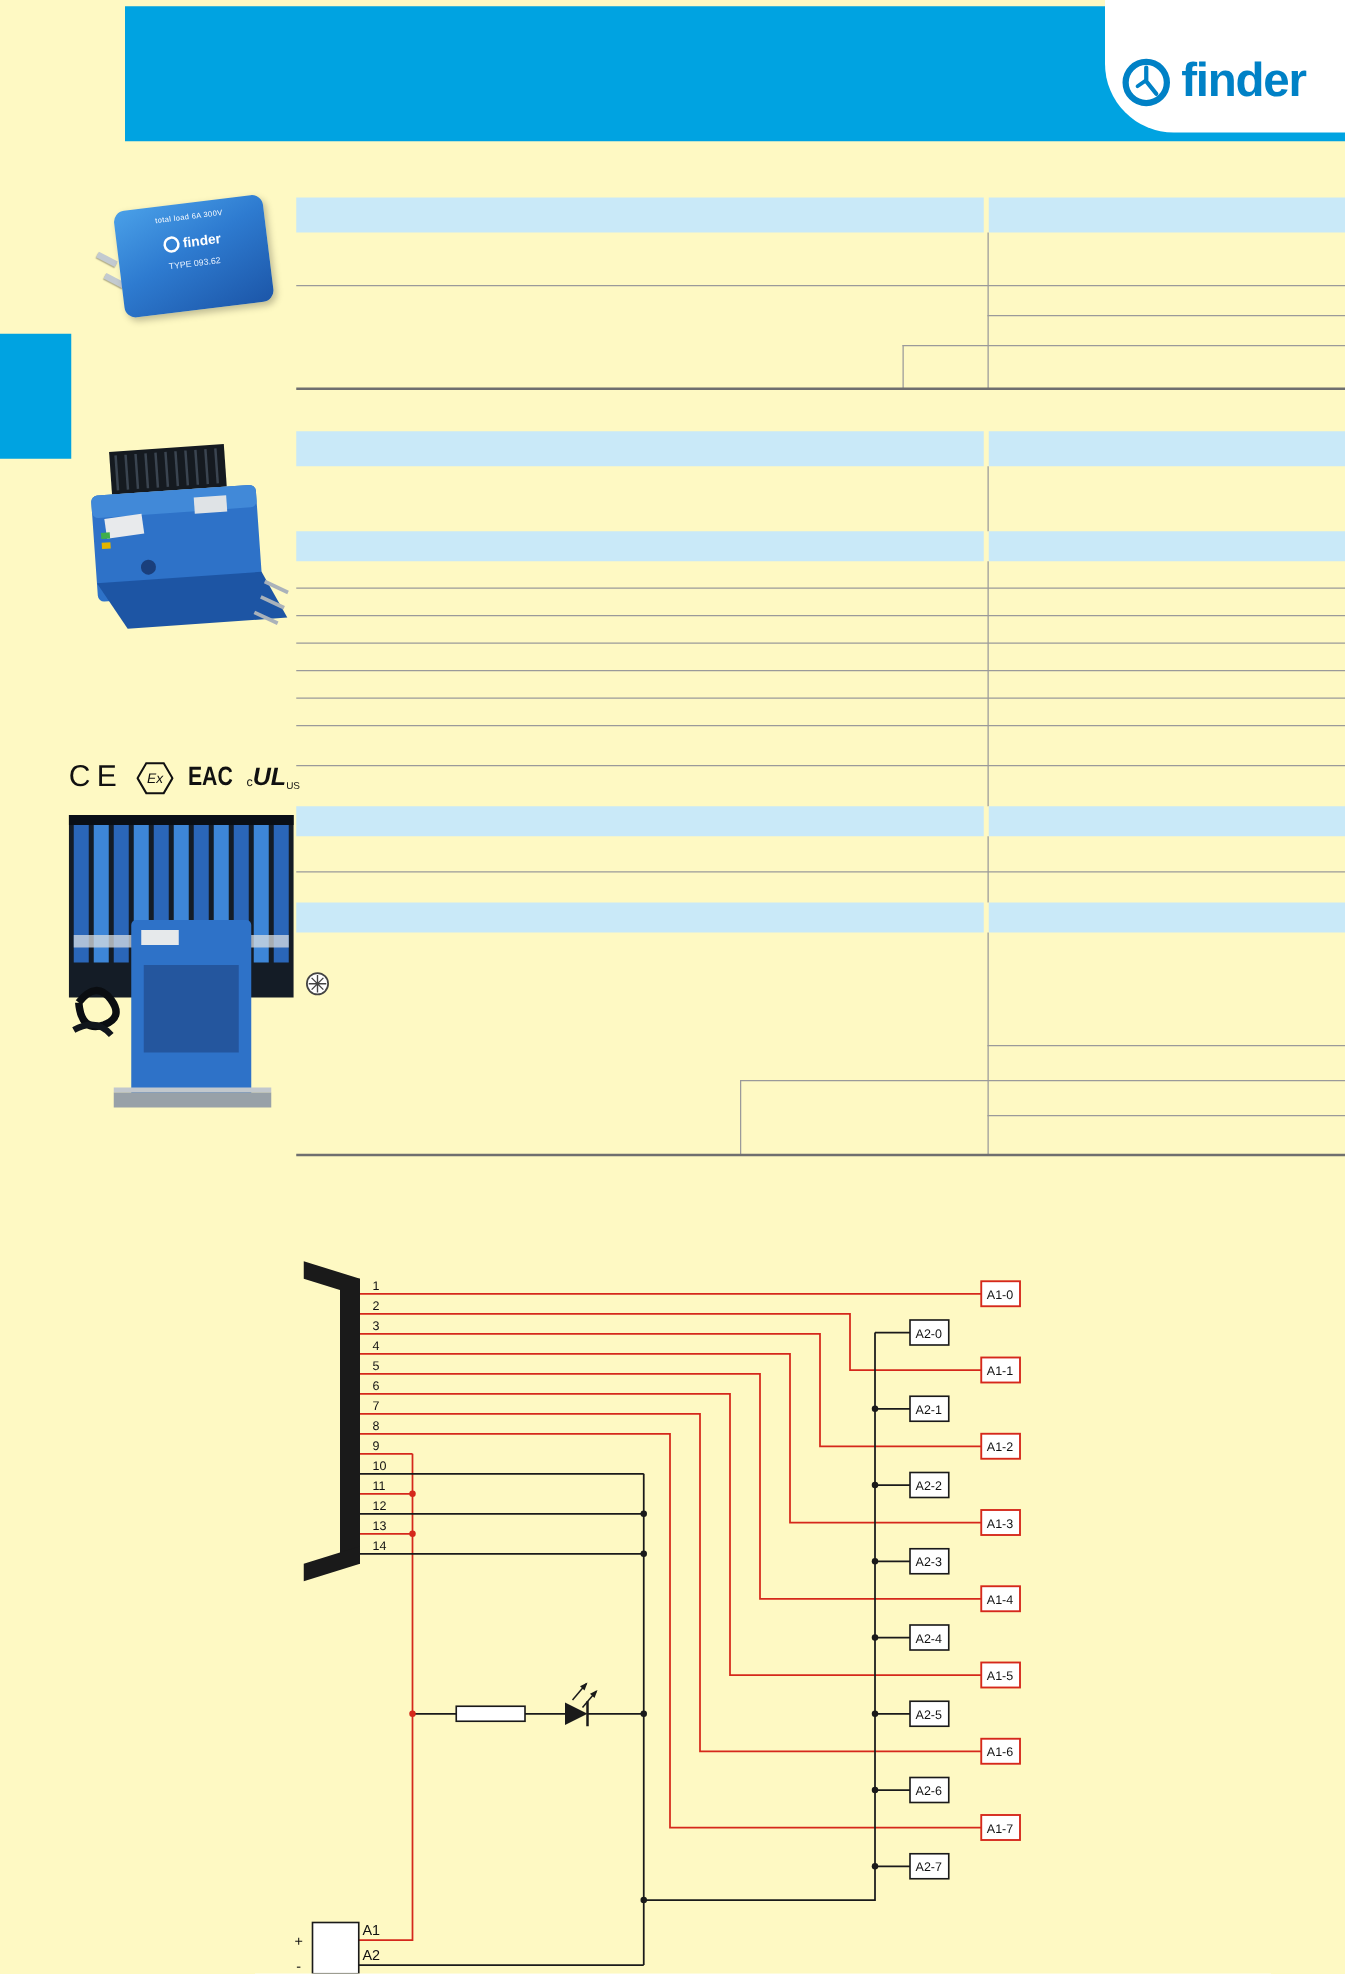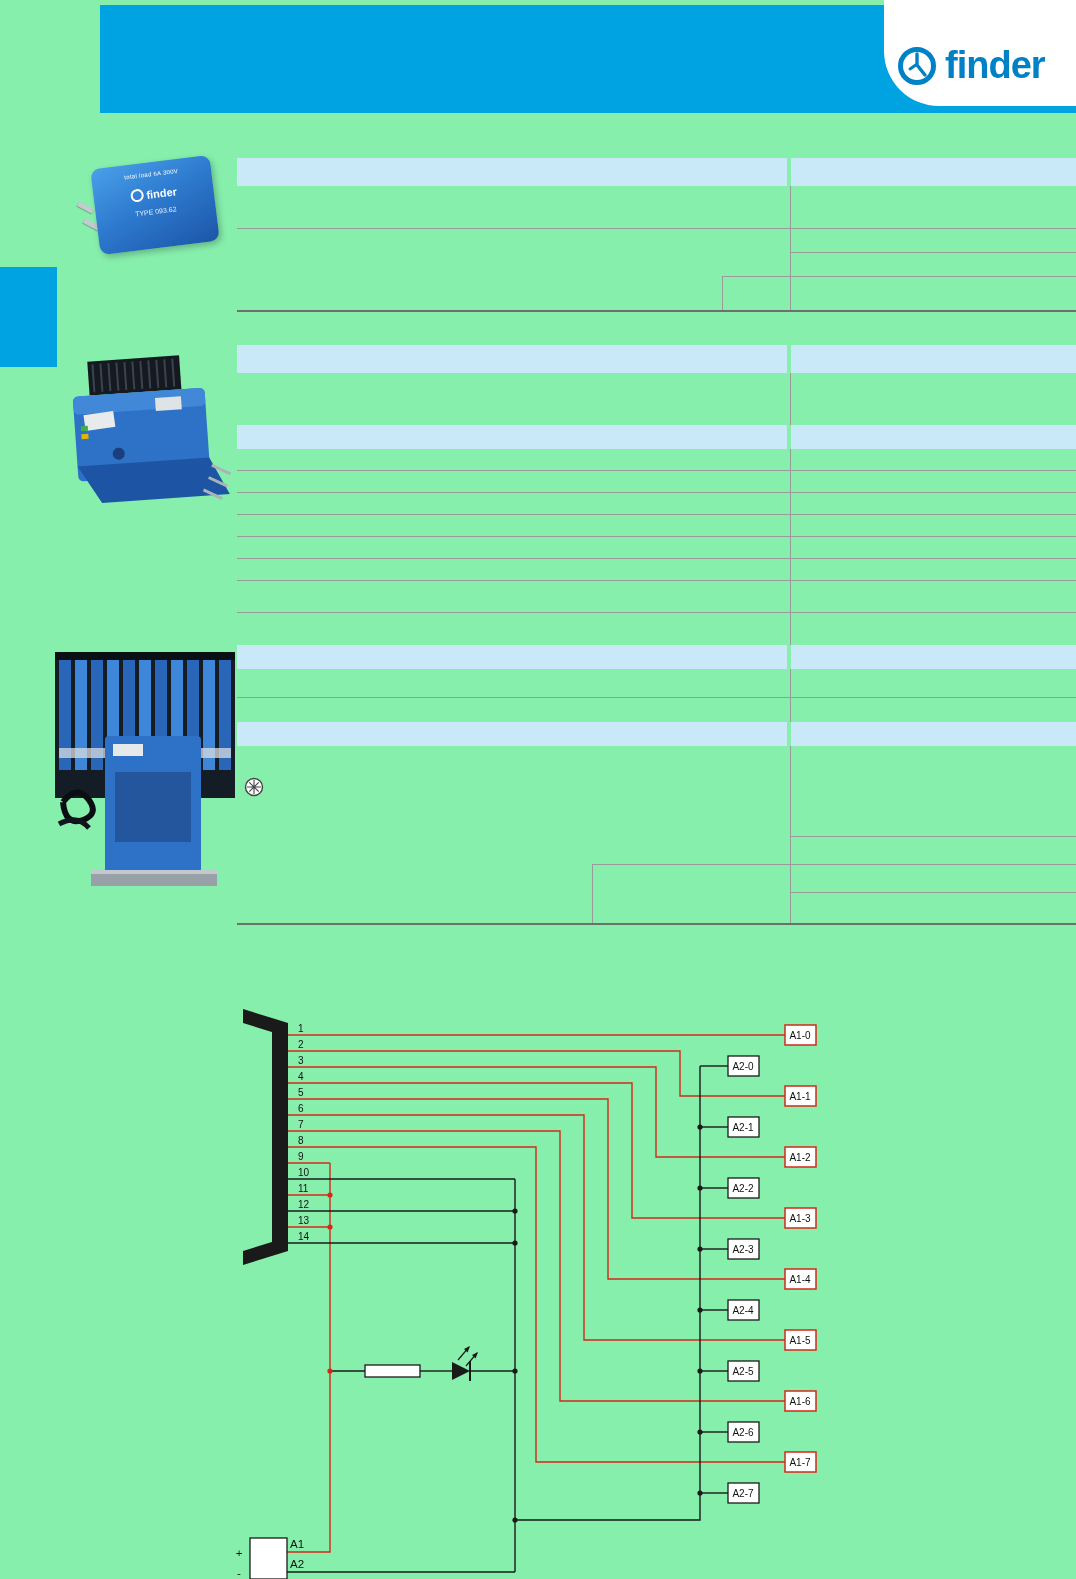--- a/index.html
+++ b/index.html
@@ -1,16 +1,16 @@
 <!DOCTYPE html>
 <html style="--header-cyan: #00A3E1; --band-blue: #C9E9F8; --diagram-red: #D5281B; --logo-blue: #0081C6; --line-gray: #9A9A9A;"><head>
 <meta charset="utf-8">
 <style>
   html,body{margin:0;padding:0;background:#fff;}
-  .page{position:relative;width:1076px;height:1579px;background:#86efac;
+  .page{position:relative;width:1076px;height:1579px;background:#fef9c3;
         font-family:"Liberation Sans",sans-serif;overflow:hidden;}
   .abs{position:absolute;}
   .band{position:absolute;background:var(--band-blue,#C9E9F8);}
   .hr{position:absolute;height:1px;background:var(--line-gray,#9a9a9a);}
   .hr2{position:absolute;height:2px;background:#6f6f6f;}
   .vr{position:absolute;width:1px;background:var(--line-gray,#9a9a9a);}
   .header-band{position:absolute;background:var(--header-cyan,#00A3E1);}
   .header-corner{position:absolute;background:#fff;border-bottom-left-radius:55px;}
   .logo-wrap{position:absolute;display:flex;align-items:center;gap:7px;}
   .logo-text{font-size:38px;font-weight:bold;color:var(--logo-blue,#0081C6);letter-spacing:-1px;}
@@ -87,20 +87,33 @@
       <polygon points="18,110 150,110 168,148 40,148" fill="#1d55a4"></polygon>
       <circle cx="60" cy="100" r="6" fill="#1a3f7c"></circle>
       <g stroke="#aab2ba" stroke-width="3">
         <path d="M152 118 l18 10"></path>
           <path d="M148 130 l18 10"></path>
           <path d="M142 142 l18 10"></path>
       </g>
     </g>
   </svg>
 
+  <div class="certs" style="left:55px;top:604px;width:190px;height:36px;">
+    <span class="cert-ce">CE</span>
+    <svg width="30" height="27" viewBox="0 0 30 27">
+      <polygon points="8,1.5 22,1.5 29,13.5 22,25.5 8,25.5 1,13.5" fill="none" stroke="#111" stroke-width="1.6"></polygon>
+      <text x="15" y="17.5" text-anchor="middle" font-size="11" font-style="italic" fill="#111">Ex</text>
+    </svg>
+    <span class="cert-eac">EAC</span>
+    <span class="cert-ul">
+      <span class="c">c</span>
+      <span class="ul">UL</span>
+      <span class="us">US</span>
+    </span>
+  </div>
 
   <svg class="abs" style="left:55px;top:652px;" width="180" height="238" viewBox="0 0 180 238">
     <rect x="0" y="0" width="180" height="146" fill="#141c26"></rect>
     <g>
       <rect x="4" y="6" width="12" height="112" fill="#2a66b8"></rect>
         <rect x="20" y="6" width="12" height="112" fill="#3d86d8"></rect>
       <rect x="36" y="6" width="12" height="112" fill="#2a66b8"></rect>
         <rect x="52" y="6" width="12" height="112" fill="#3d86d8"></rect>
       <rect x="68" y="6" width="12" height="112" fill="#2a66b8"></rect>
         <rect x="84" y="6" width="12" height="112" fill="#3d86d8"></rect>

